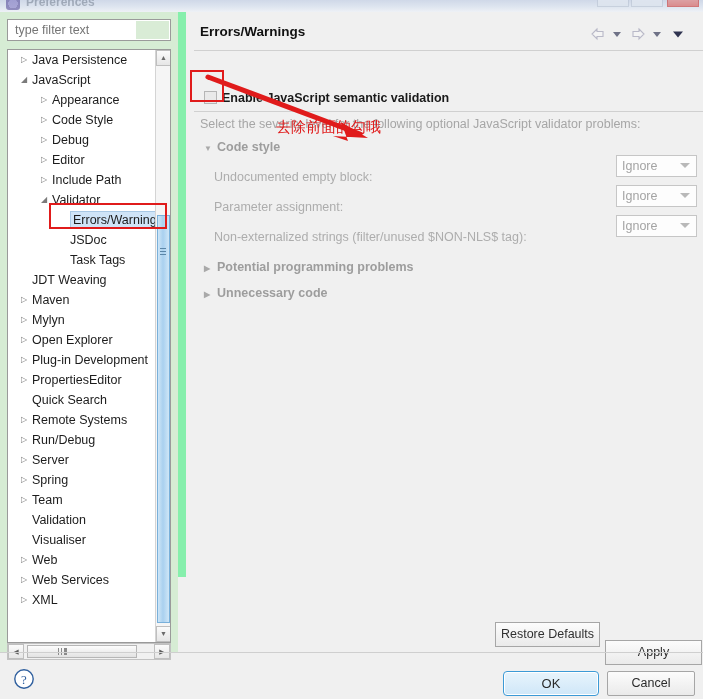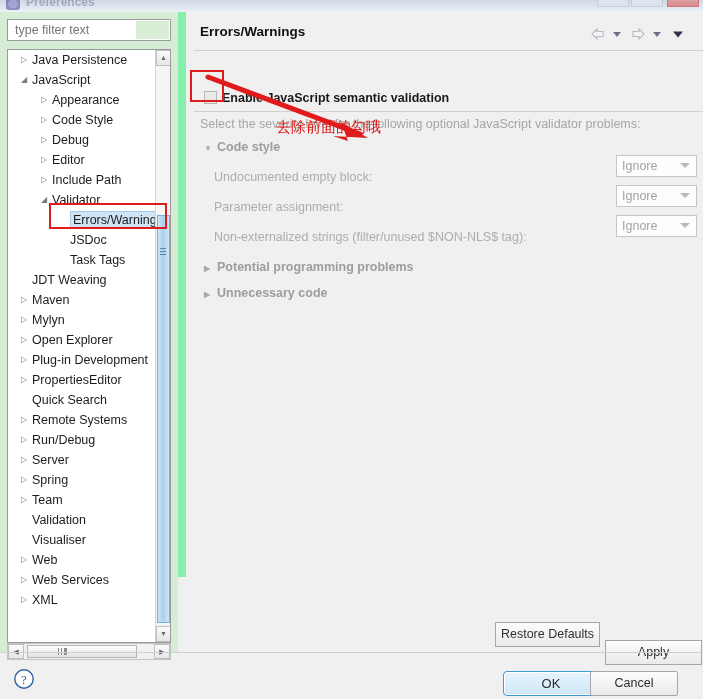--- a/index.html
+++ b/index.html
@@ -250,21 +250,21 @@
   }
 
   .btn-ok {
     position: absolute; left: 503px; top: 671px; width: 96px; height: 25px;
     line-height: 23px; text-align: center; font-size: 13px; color: #2b2b2b;
     background: linear-gradient(to bottom,#e8f4fc,#cfe7f8);
     border: 1px solid #3c9ad6; border-radius: 4px;
     box-shadow: 0 0 0 1px #ffffff inset;
   }
   .btn-cancel {
-    position: absolute; left: 590px; top: 671px; width: 88px; height: 25px;
+    position: absolute; left: 607px; top: 671px; width: 88px; height: 25px;
     line-height: 23px; text-align: center; font-size: 12.5px; color: #2b2b2b;
     background: linear-gradient(to bottom,#fcfcfc,#eaeaea);
     border: 1px solid #a6a6a6; border-radius: 2px;
   }
 
   
   .anno-box {
     position: absolute; border: 2px solid #e01b1b; pointer-events: none;
   }
   .anno-cb  { left: 190px; top: 70px;  width: 34px; height: 32px; }

